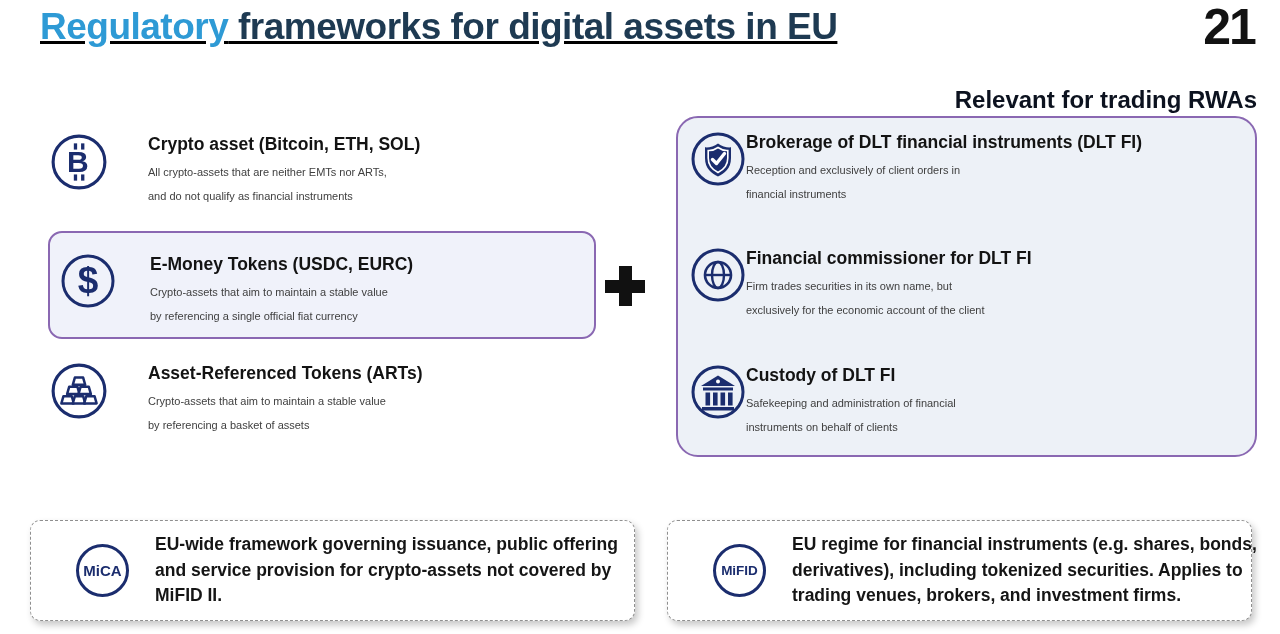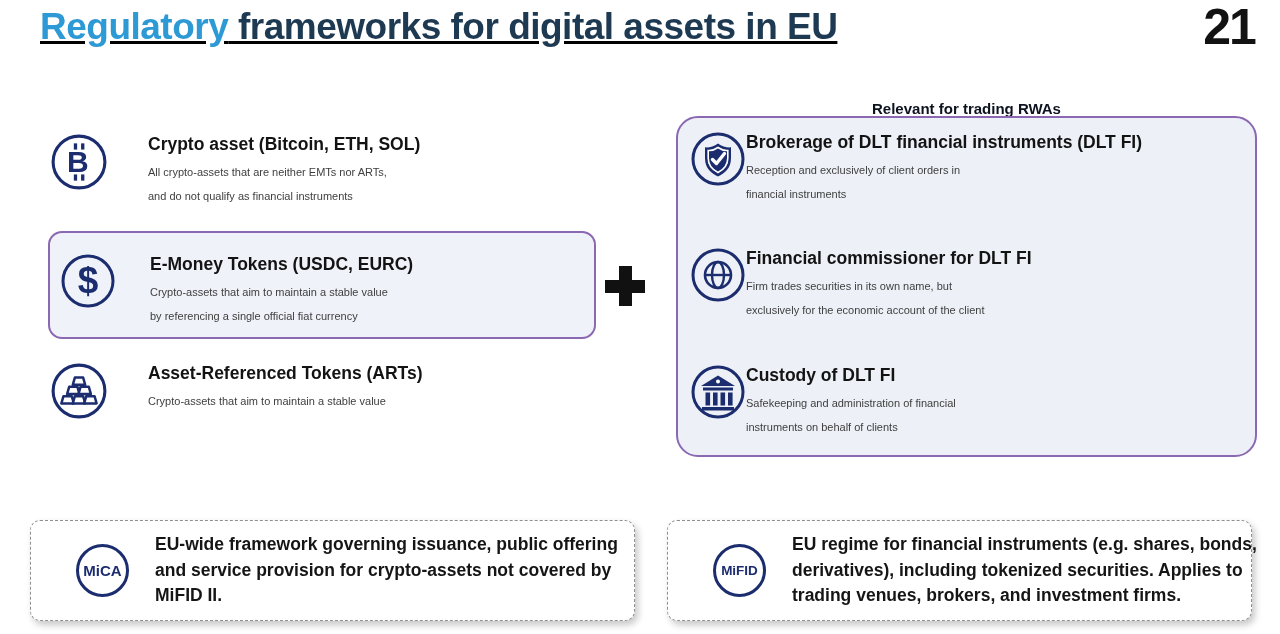--- a/index.html
+++ b/index.html
@@ -24,22 +24,22 @@
   .r-item { }
   .icon-wrap { flex:0 0 auto; color:var(--navy,#1b2d6e); }
   .item-title { font-size:17.5px; font-weight:700; color:#131313; line-height:23px; margin-bottom:4px; white-space:nowrap; }
   .item-line  { font-size:11px; color:#404040; line-height:24px; white-space:nowrap; }
 
   
   #emoney-box { left:48px; top:231px; width:548px; height:108px;
                 background:var(--emoney-bg,#f0f2fa); border:2px solid var(--purple,#8a68b2); border-radius:14px; }
   #right-panel { left:676px; top:116px; width:581px; height:341px;
                  background:var(--panel-bg,#edf1f7); border:2px solid var(--purple,#8a68b2); border-radius:22px; }
-  #right-header { left:676px; top:100px; width:581px; text-align:center;
-                  font-size:15px; font-weight:700; color:#0c121f; }
+  #right-header { left:676px; top:86px; width:581px; text-align:right;
+                  font-size:24px; font-weight:700; color:#0c121f; }
 
   
   #plus { left:605px; top:266px; width:40px; height:40px; }
   #plus .h { position:absolute; left:0; top:13.5px; width:40px; height:13px; background:#111; }
   #plus .v { position:absolute; left:13.5px; top:0; width:13px; height:40px; background:#111; }
 
   
   .bottom-box { background:#fff; border:1.5px dashed #8f8f8f; border-radius:10px;
                 box-shadow:3px 4px 7px rgba(0,0,0,0.22);
                 display:flex; align-items:center; padding-left:14px; }
@@ -113,20 +113,21 @@
         <polygon points="29.5,24 37.5,24 39.5,31 27.5,31"></polygon>
         <polygon points="13,33 21,33 23,40 11,40"></polygon>
         <polygon points="24,33 32,33 34,40 22,40"></polygon>
         <polygon points="35,33 43,33 45,40 33,40"></polygon>
       </g>
     </svg>
   </span>
   <div>
     <div class="item-title">Asset-Referenced Tokens (ARTs)</div>
     <div class="item-line">Crypto-assets that aim to maintain a stable value</div>
+    <div class="item-line">by referencing a basket of assets</div>
   </div>
 </div>
 
 <div class="abs" id="plus">
   <div class="h"></div>
     <div class="v"></div>
 </div>
 
 <div class="abs" id="right-header">Relevant for trading RWAs</div>
 <div class="abs" id="right-panel"></div>

